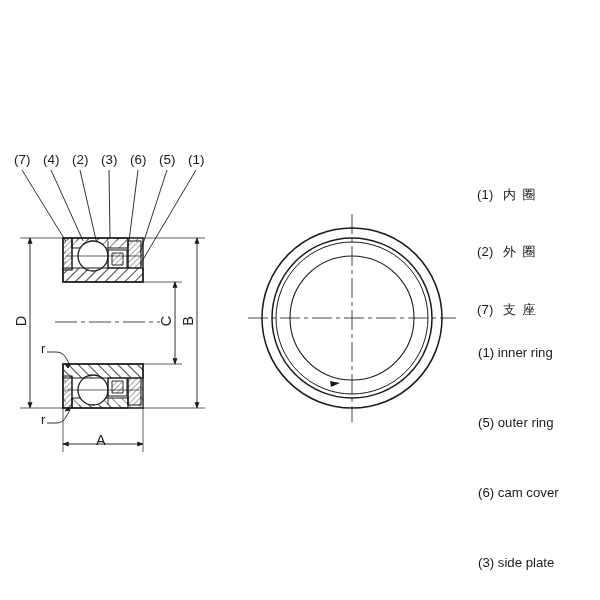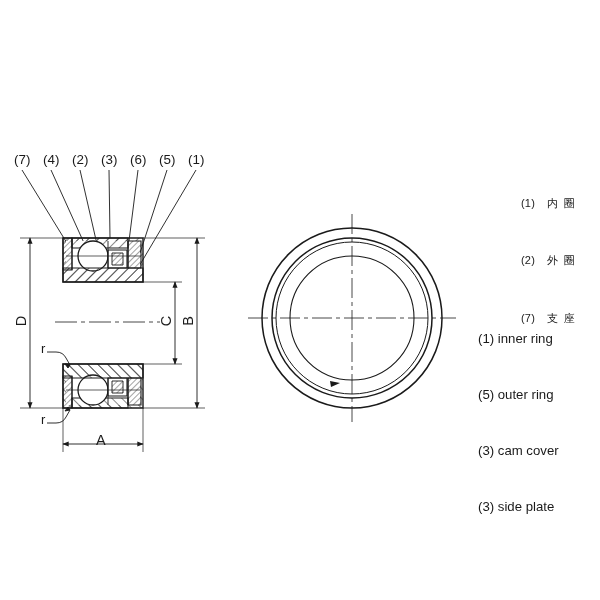--- a/index.html
+++ b/index.html
@@ -29,25 +29,24 @@
     width: 600px;
     height: 600px;
   }
   .legend-block {
     position: absolute;
     font-family: "Liberation Sans", sans-serif;
     white-space: pre;
   }
   #legend-cn {
     left: 477px;
-    top: 155px;
-    font-size: 11px;
+    top: 146px;
+    font-size: 13px;
     line-height: 19.3px;
     letter-spacing: 0.2px;
-    margin-left: 44px;
   }
   #legend-cn .row {
     display: block;
     height: 19.3px;
   }
   #legend-cn .num {
     display: inline-block;
     width: 26px;
   }
   #legend-cn .txt {
@@ -55,20 +54,21 @@
   }
   #legend-en {
     left: 478px;
     top: 293px;
     font-size: 13.2px;
     line-height: 18.6px;
   }
   #legend-en .row {
     display: block;
     height: 18.6px;
+    margin-top: 14px;
   }
   .callout-label {
     position: absolute;
     font-size: 13.4px;
     font-family: "Liberation Sans", sans-serif;
     top: 152px;
     white-space: pre;
   }
   .dim-label {
     position: absolute;
@@ -228,18 +228,18 @@
 
   <div class="legend-block" id="legend-cn">
     <span class="row"><span class="num">(1)</span><span class="txt">内 圈</span></span>
     <span class="row"><span class="num">(2)</span><span class="txt">外 圈</span></span>
     <span class="row"><span class="num">(7)</span><span class="txt">支 座</span></span>
   </div>
 
   <div class="legend-block" id="legend-en">
     <span class="row">(1) inner ring</span>
     <span class="row">(5) outer ring</span>
-    <span class="row">(3) cam cover</span>
+    <span class="row">(6) cam cover</span>
     <span class="row">(3) side plate</span>
     
   </div>
 
 </div>
 
 </body></html>

